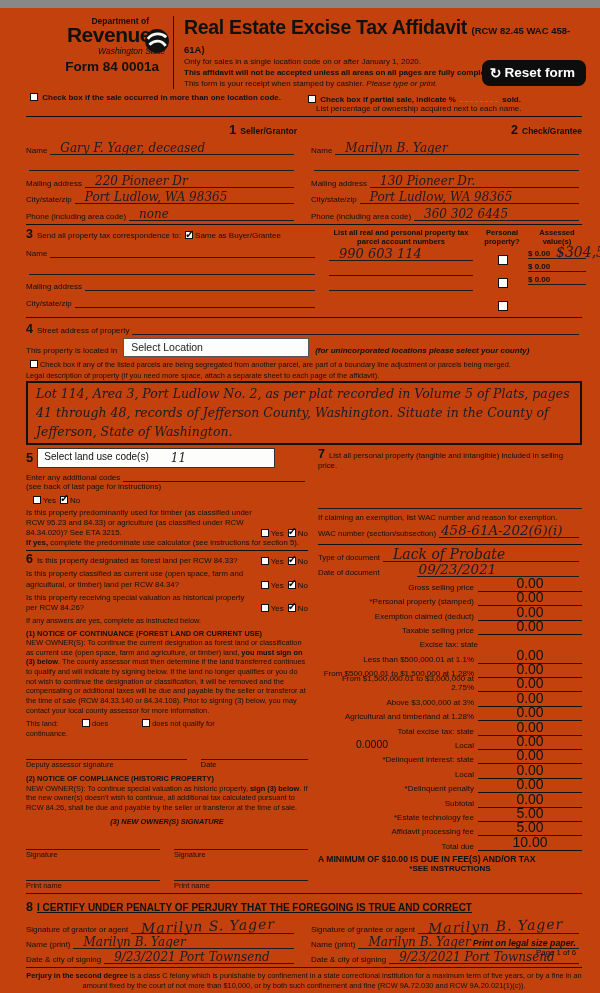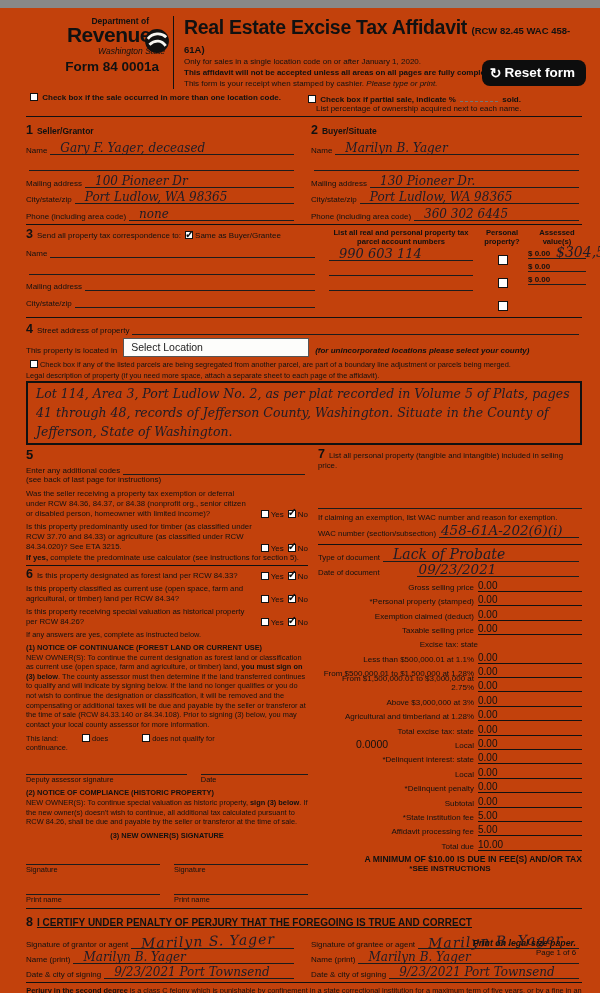--- a/index.html
+++ b/index.html
@@ -34,21 +34,21 @@
   .title { font-size:19.5px; font-weight:bold; letter-spacing:-0.3px; }
   .title-suffix { font-size:9.5px; font-weight:bold; }
   .reset-btn { position:absolute; top:52px; right:14px; background:#0d0d0d; color:#fff; border:none;
                border-radius:8px; font-family:"Liberation Sans",sans-serif; font-size:13.5px; font-weight:bold;
                padding:5px 11px 6px 8px; display:flex; align-items:center; gap:3px; cursor:pointer; }
   .reset-icon { font-size:14px; line-height:1; }
   .hdr-cbs { display:flex; margin-top:4px; font-size:8px; align-items:flex-start; }
   .pct-box { display:inline-block; width:38px; border-bottom:1px dashed #777; height:9px; margin:0 2px; }
 
   
-  .twocol { display:flex; }
+  .twocol { display:flex;text-align:right; }
   .twocol > div { flex:1; }
   .twocol > div:first-child { padding-right:14px; }
   .sec-title { font-size:8.5px; font-weight:bold; }
   .fl-row { display:flex; align-items:flex-end; font-size:8px; height:16.5px; }
 
   
   .s3 { display:flex; margin-top:2px; }
   .s3-left { width:300px; flex:none; padding-right:8px; }
   .s3-right { flex:1; display:flex; }
   .parcel-col { width:150px; flex:none; }
@@ -71,21 +71,21 @@
              display:flex; max-width:238px; }
   .qrow { display:flex; align-items:flex-end; margin-top:3px; }
   .qtext { flex:1; }
   .yn { white-space:nowrap; font-size:8px; margin-left:3px; }
   .sig2col { display:flex; gap:14px; }
   .sig2col > div { flex:1; }
 
   
   .mrow { display:flex; align-items:flex-end; font-size:8px; height:14.4px; }
   .mlab { flex:1; text-align:right; }
-  .mval { width:104px; flex:none; border-bottom:1.5px solid #111; text-align:left; margin-left:4px; font-size:10px; }
+  .mval { width:104px; flex:none; border-bottom:1.5px solid #111; text-align:center; margin-left:4px; font-size:14px; }
   .pref { font-size:10.5px; margin-left:38px; }
 
   
   .perjury { text-align:center; margin-top:2px; }
   .printnote { position:absolute; right:24px; bottom:44px; text-align:right; }
 </style>
 </head>
 <body>
 
 <div class="page">
@@ -142,38 +142,38 @@
           <span class="fill">
             <span class="hw">Gary F. Yager, deceased</span>
           </span>
         </div>
       <div class="fl-row">
           <span class="fill"></span>
         </div>
       <div class="fl-row">
           <span>Mailing address</span>
           <span class="fill">
-            <span class="hw">100 Pioneer Dr</span>
+            <span class="hw">220 Pioneer Dr</span>
           </span>
         </div>
       <div class="fl-row">
           <span>City/state/zip</span>
           <span class="fill">
             <span class="hw">Port Ludlow, WA  98365</span>
           </span>
         </div>
       <div class="fl-row">
           <span>Phone (including area code)</span>
           <span class="fill">
             <span class="hw">none</span>
           </span>
         </div>
     </div>
     <div>
-      <div><span class="secnum">2</span><span class="sec-title">Buyer/Situate</span></div>
+      <div><span class="secnum">2</span><span class="sec-title">Check/Grantee</span></div>
       <div class="fl-row">
           <span>Name</span>
           <span class="fill">
             <span class="hw">Marilyn B. Yager</span>
           </span>
         </div>
       <div class="fl-row">
           <span class="fill"></span>
         </div>
       <div class="fl-row">
@@ -266,32 +266,35 @@
     <div class="legal-box">
       <span class="hw">Lot 114, Area 3, Port Ludlow No. 2, as per plat recorded in Volume 5 of Plats, pages 41 through 48, records of Jefferson County, Washington. Situate in the County of Jefferson, State of Washington.</span>
     </div>
   </div>
 
   <div class="mid">
 
     <div class="mid-left">
       <div class="row" style="align-items:center;">
         <span class="secnum" style="font-size:13px;">5</span>
+        <span class="luc-box">
+          <span>Select land use code(s)</span>
+          <span class="hw" style="margin-left:22px;">11</span>
+        </span>
       </div>
       <div class="fl-row" style="height:14px;">
           <span>Enter any additional codes</span>
           <span class="fill"></span>
         </div>
       <div class="sm">(see back of last page for instructions)</div>
       <div class="qrow">
-        <span class="fp qtext" style="font-size:7.8px;">Was the seller receiving a property tax exemption or deferral under RCW 84.36, 84.37, or 84.38 (nonprofit org., senior citizen or disabled person, homeowner with limited income)?</span>
         <span class="yn"><span class="cb"></span><span>Yes</span><span class="cb ck"></span><span>No</span></span>
       </div>
       <div class="qrow">
-        <span class="fp qtext" style="font-size:7.8px;">Is this property predominantly used for timber (as classified under RCW 37.70 and 84.33) or agriculture (as classified  under RCW 84.34.020)? See ETA 3215.</span>
+        <span class="fp qtext" style="font-size:7.8px;">Is this property predominantly used for timber (as classified under RCW 95.23 and 84.33) or agriculture (as classified  under RCW 84.34.020)? See ETA 3215.</span>
         <span class="yn"><span class="cb"></span><span>Yes</span><span class="cb ck"></span><span>No</span></span>
       </div>
       <div class="fp" style="font-size:7.8px;"><span class="b">If yes,</span><span> complete the predominate use calculator (see instructions for section 5).</span></div>
       <div class="hr-lt" style="border-top-width:1.4px;border-color:#111;"></div>
       <div class="qrow" style="margin-top:1px;">
         <span class="fp qtext" style="font-size:7.8px;"><span class="secnum">6</span><span>Is this property designated as forest land per RCW 84.33?</span></span>
         <span class="yn"><span class="cb"></span><span>Yes</span><span class="cb ck"></span><span>No</span></span>
       </div>
       <div class="qrow">
         <span class="fp qtext" style="font-size:7.8px;">Is this property classified as current use (open space, farm and agricultural, or timber) land per RCW 84.34?</span>
@@ -315,21 +318,21 @@
           <div class="fill" style="margin:0;"></div>
           <div class="fp">Deputy assessor signature</div>
         </div>
         <div style="flex:0 0 38%;">
           <div class="fill" style="margin:0;"></div>
           <div class="fp">Date</div>
         </div>
       </div>
       <div class="fp b" style="margin-top:4px;">(2) NOTICE OF COMPLIANCE (HISTORIC PROPERTY)</div>
       <div class="fp"><span>NEW OWNER(S): To continue special valuation as historic property, </span><span class="b">sign (3) below</span><span>. If the new owner(s) doesn't wish to continue, all additional tax calculated pursuant to RCW 84.26, shall be due and payable by the seller or transferor at the time of sale.</span></div>
-      <div class="fp b" style="text-align:center;margin-top:4px;">(3) NEW OWNER(S) SIGNATURE</div>
+      <div class="fp b" style="text-align:center;margin-top:4px;font-style:italic;">(3) NEW OWNER(S) SIGNATURE</div>
       <div class="sig2col" style="margin-top:12px;">
         <div>
           <div class="fill" style="margin:0;"></div>
           <div class="fp">Signature</div>
         </div>
         <div>
           <div class="fill" style="margin:0;"></div>
           <div class="fp">Signature</div>
         </div>
       </div>
@@ -427,32 +430,32 @@
         </div>
       <div class="mrow">
           <span class="mlab">*Delinquent penalty</span>
           <span class="mval">0.00</span>
         </div>
       <div class="mrow">
           <span class="mlab">Subtotal</span>
           <span class="mval">0.00</span>
         </div>
       <div class="mrow">
-          <span class="mlab">*State institution fee</span>
+          <span class="mlab">*Estate technology fee</span>
           <span class="mval">5.00</span>
         </div>
       <div class="mrow">
           <span class="mlab">Affidavit processing fee</span>
           <span class="mval">5.00</span>
         </div>
       <div class="mrow">
           <span class="mlab">Total due</span>
           <span class="mval">10.00</span>
         </div>
-      <div class="b" style="font-size:8.6px;text-align:right;margin-top:3px;">A MINIMUM OF $10.00 IS DUE IN FEE(S) AND/OR TAX</div>
+      <div class="b" style="font-size:8.6px;text-align:left;margin-top:3px;">A MINIMUM OF $10.00 IS DUE IN FEE(S) AND/OR TAX</div>
       <div class="b" style="font-size:8px;text-align:center;">*SEE INSTRUCTIONS</div>
     </div>
   </div>
 
   <div class="hr"></div>
 
   <div>
     <div><span class="secnum">8</span><span class="b" style="font-size:10px;text-decoration:underline;">I CERTIFY UNDER PENALTY OF PERJURY THAT THE FOREGOING IS TRUE AND CORRECT</span></div>
     <div class="twocol" style="margin-top:2px;">
       <div>

